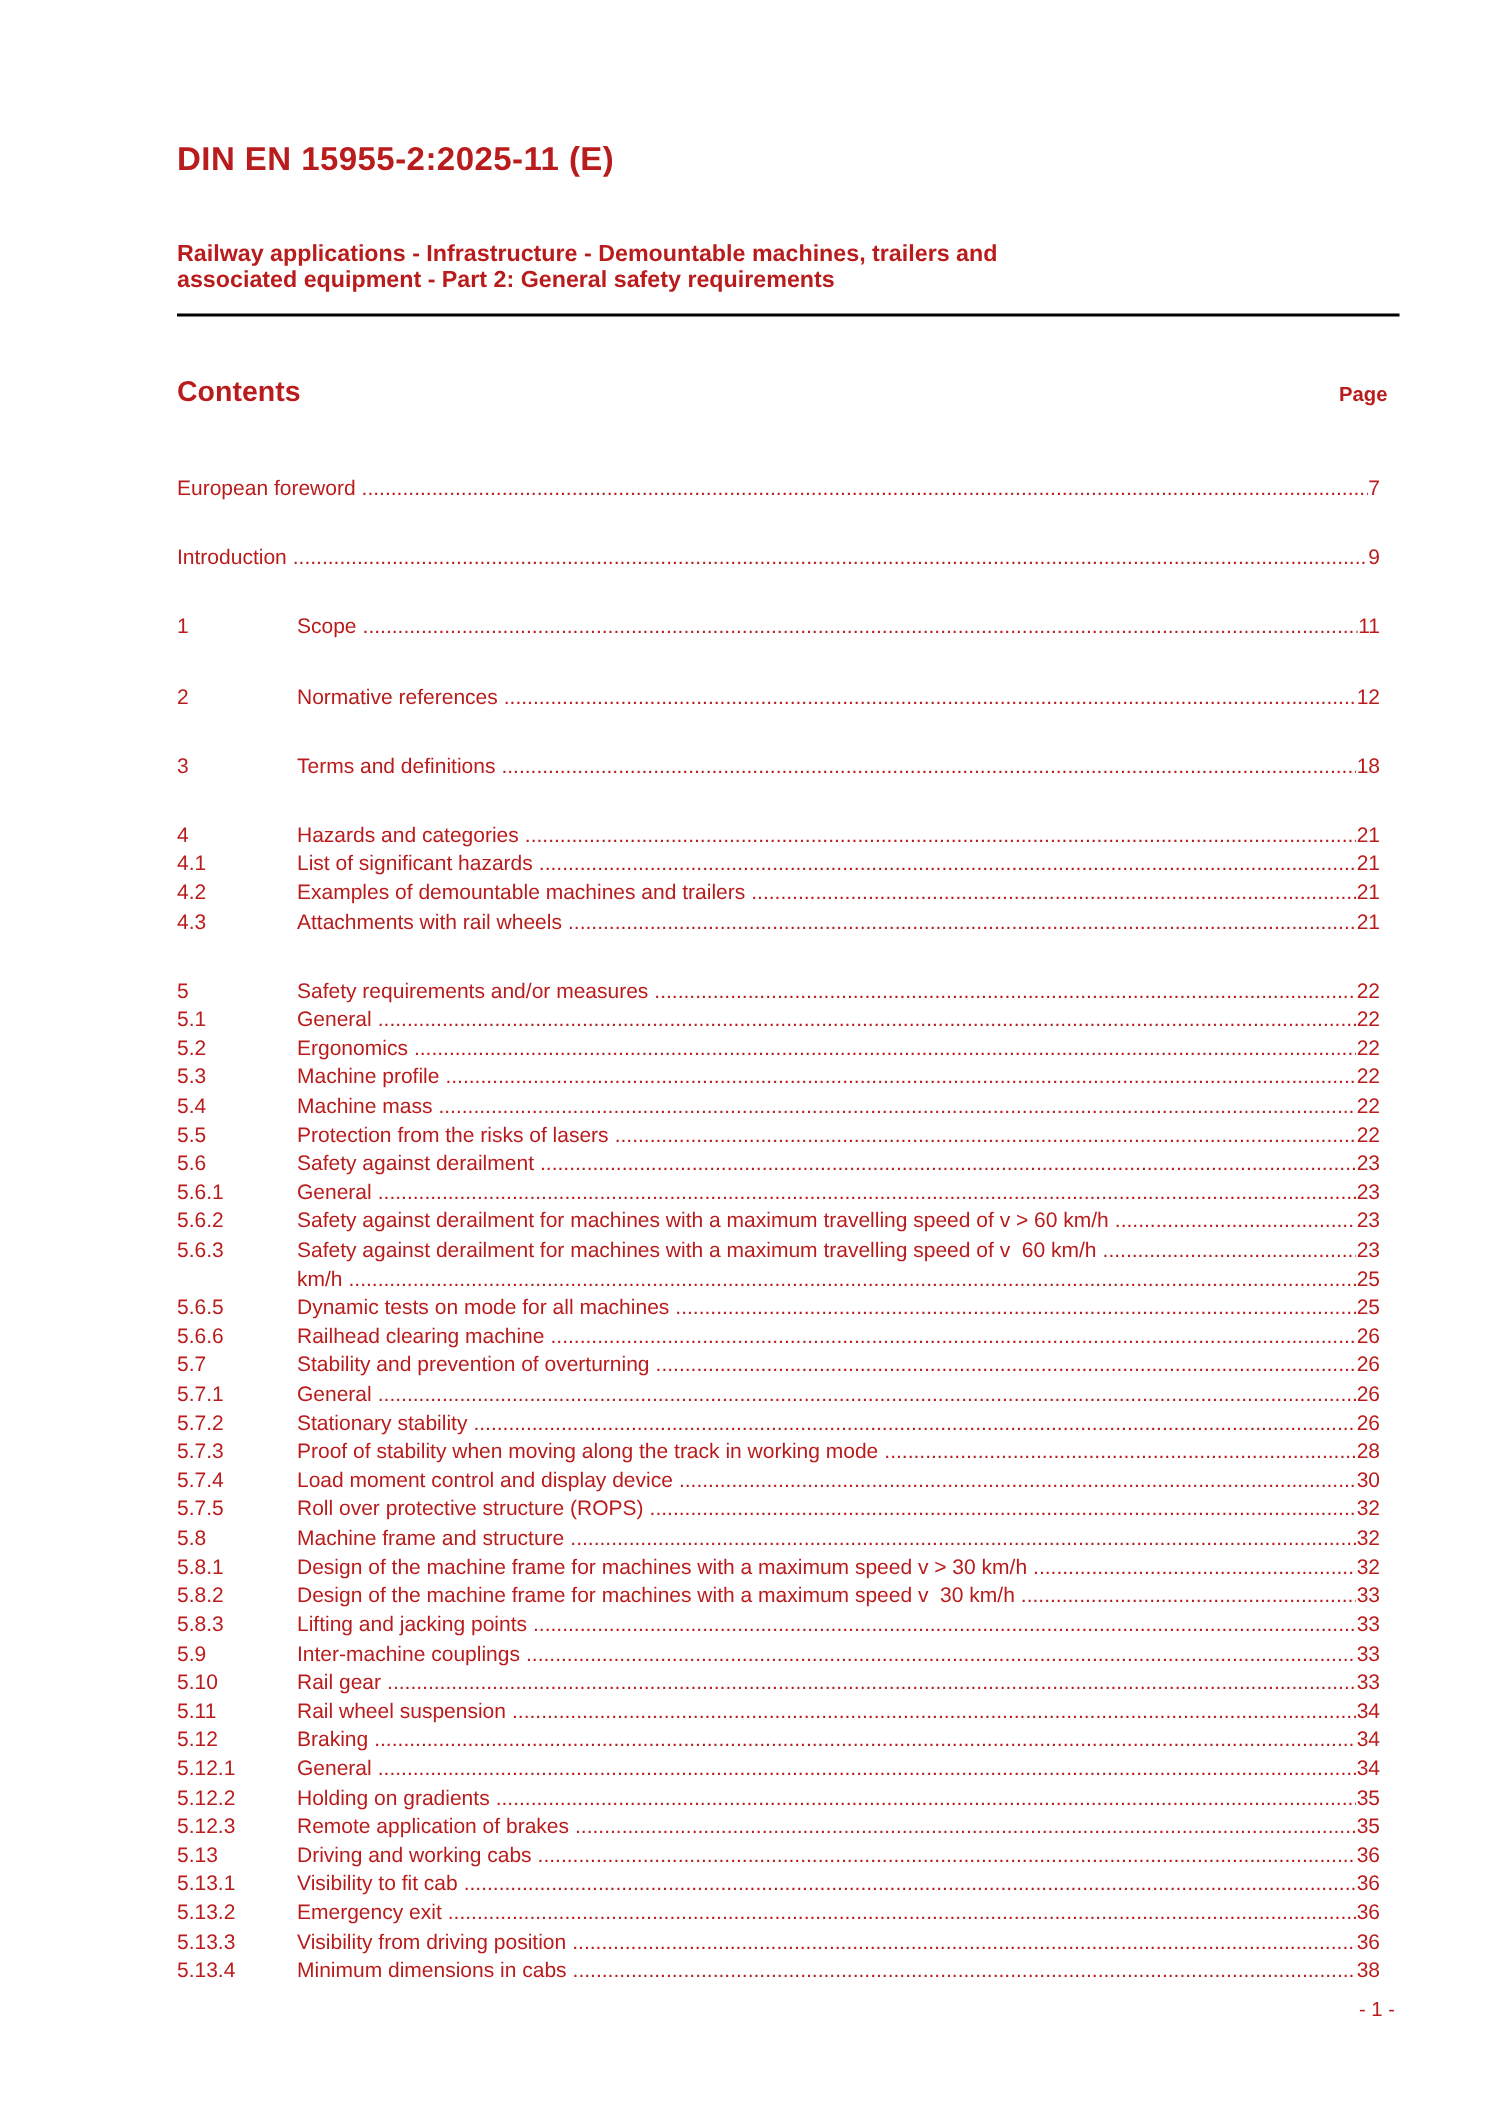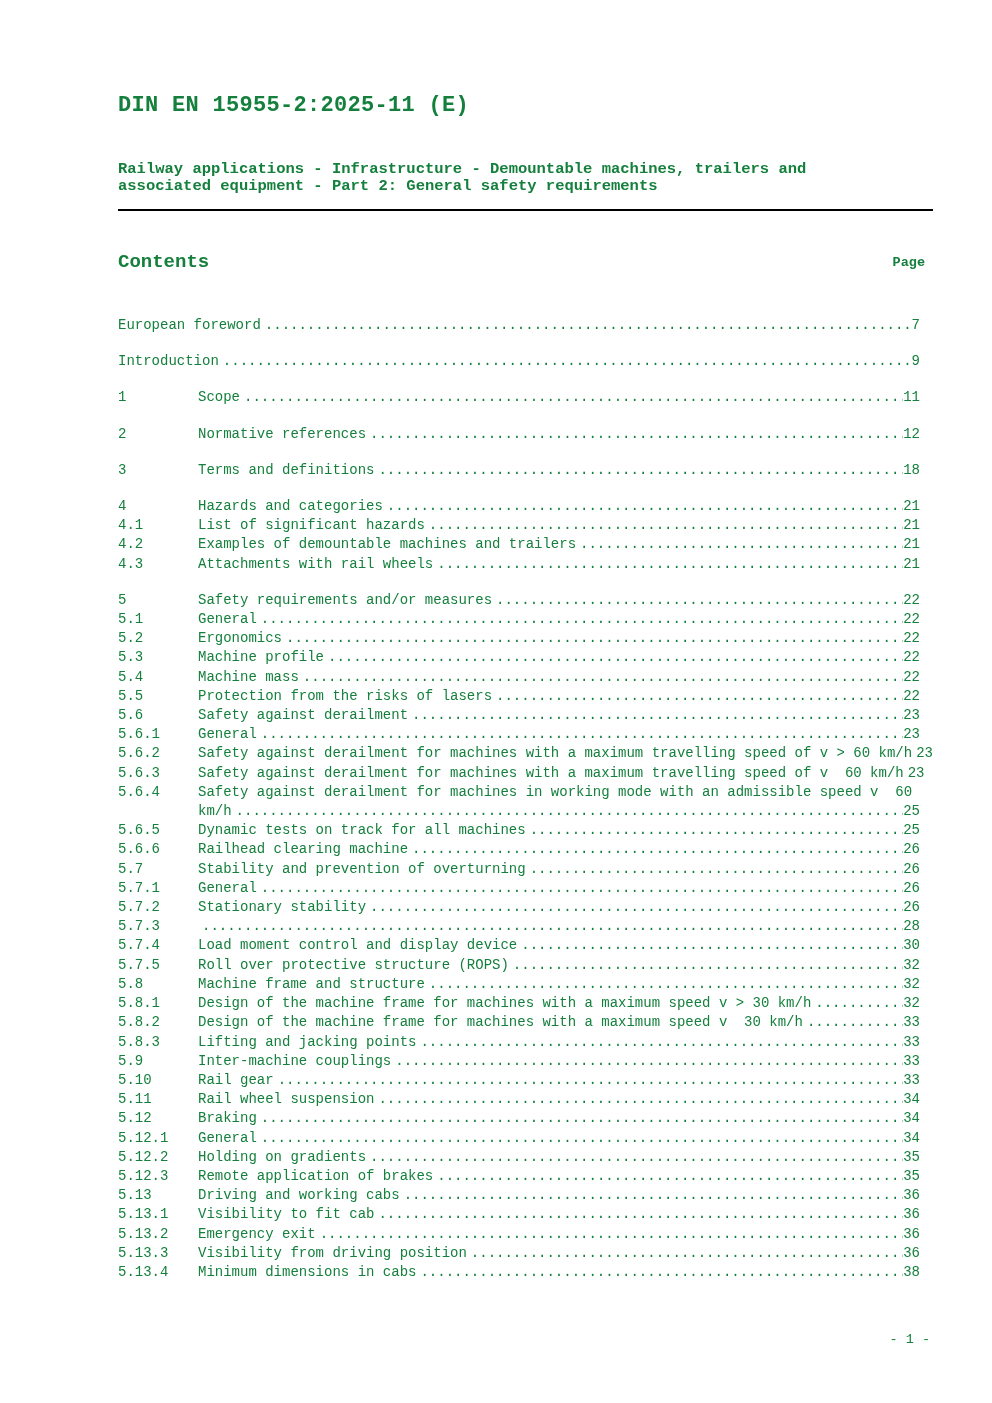--- a/index.html
+++ b/index.html
@@ -5,22 +5,22 @@
   html, body {
     margin: 0;
     padding: 0;
     background: #ffffff;
   }
   .page {
     position: relative;
     width: 992px;
     height: 1403px;
     background: #ffffff;
-    color: #15803d;
-    font-family: Liberation Mono, monospace;
+    color: #b91c1c;
+    font-family: Liberation Sans, sans-serif;
     overflow: hidden;
   }
   #doc-id {
     position: absolute;
     left: 118px;
     top: 93px;
     margin: 0;
     font-size: 22px;
     font-weight: bold;
     letter-spacing: 0.3px;
@@ -69,21 +69,21 @@
     top: 316px;
     width: 802px;
     font-size: 14px;
     line-height: 19.2px;
   }
   .toc-row {
     display: flex;
     align-items: flex-start;
   }
   .toc-row.gap {
-    margin-top: 17px;
+    margin-top: 27px;
   }
   .toc-num {
     flex: 0 0 80px;
     white-space: pre;
   }
   .toc-spacer {
     flex: 0 0 80px;
   }
   .toc-title {
     flex: 0 0 auto;
@@ -237,32 +237,28 @@
         <span class="toc-dots"></span>
         <span class="toc-page">23</span>
       </div>
       <div class="toc-row">
         <span class="toc-num">5.6.3</span>
         <span class="toc-title">Safety against derailment for machines with a maximum travelling speed of v  60 km/h</span>
         <span class="toc-dots"></span>
         <span class="toc-page">23</span>
       </div>
       <div class="toc-row">
-        <span class="toc-num">5.6.4</span>
-        <span class="toc-title">Safety against derailment for machines in working mode with an admissible speed v  60</span>
-      </div>
-      <div class="toc-row">
         <span class="toc-spacer"></span>
         <span class="toc-title">km/h</span>
         <span class="toc-dots"></span>
         <span class="toc-page">25</span>
       </div>
       <div class="toc-row">
         <span class="toc-num">5.6.5</span>
-        <span class="toc-title">Dynamic tests on track for all machines</span>
+        <span class="toc-title">Dynamic tests on mode for all machines</span>
         <span class="toc-dots"></span>
         <span class="toc-page">25</span>
       </div>
       <div class="toc-row">
         <span class="toc-num">5.6.6</span>
         <span class="toc-title">Railhead clearing machine</span>
         <span class="toc-dots"></span>
         <span class="toc-page">26</span>
       </div>
       <div class="toc-row">
@@ -278,20 +274,21 @@
         <span class="toc-page">26</span>
       </div>
       <div class="toc-row">
         <span class="toc-num">5.7.2</span>
         <span class="toc-title">Stationary stability</span>
         <span class="toc-dots"></span>
         <span class="toc-page">26</span>
       </div>
       <div class="toc-row">
         <span class="toc-num">5.7.3</span>
+        <span class="toc-title">Proof of stability when moving along the track in working mode</span>
         <span class="toc-dots"></span>
         <span class="toc-page">28</span>
       </div>
       <div class="toc-row">
         <span class="toc-num">5.7.4</span>
         <span class="toc-title">Load moment control and display device</span>
         <span class="toc-dots"></span>
         <span class="toc-page">30</span>
       </div>
       <div class="toc-row">

